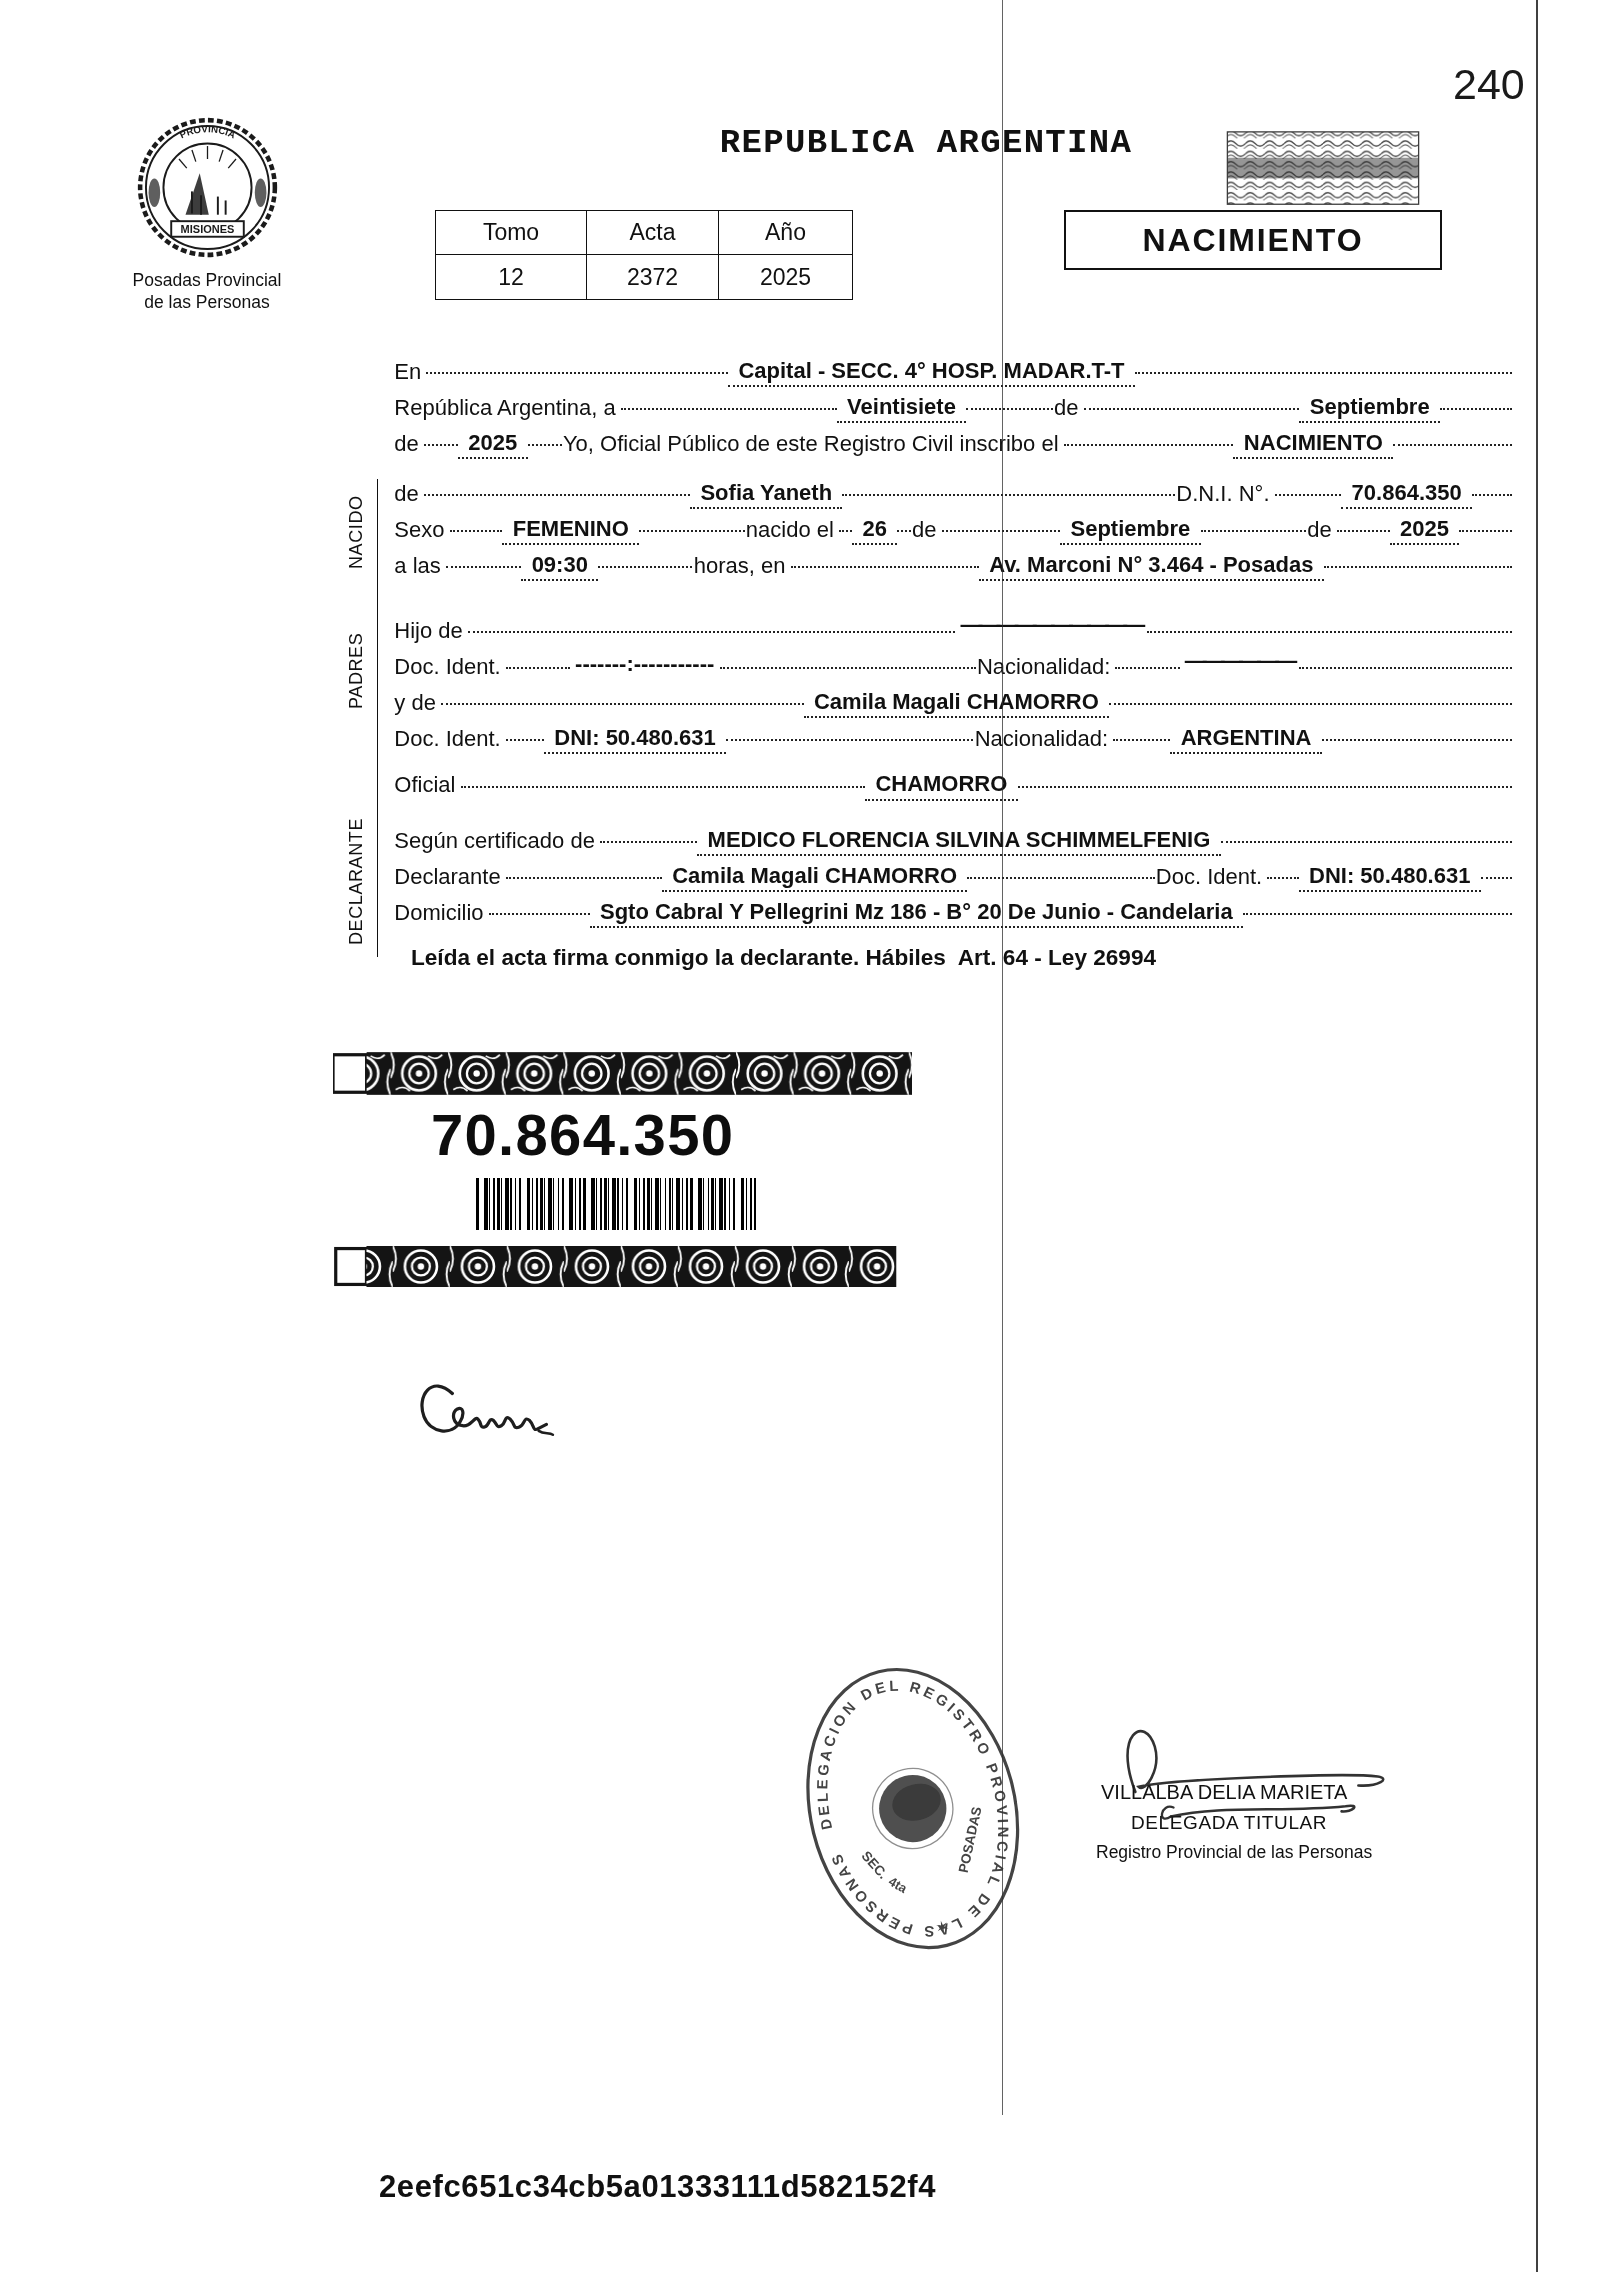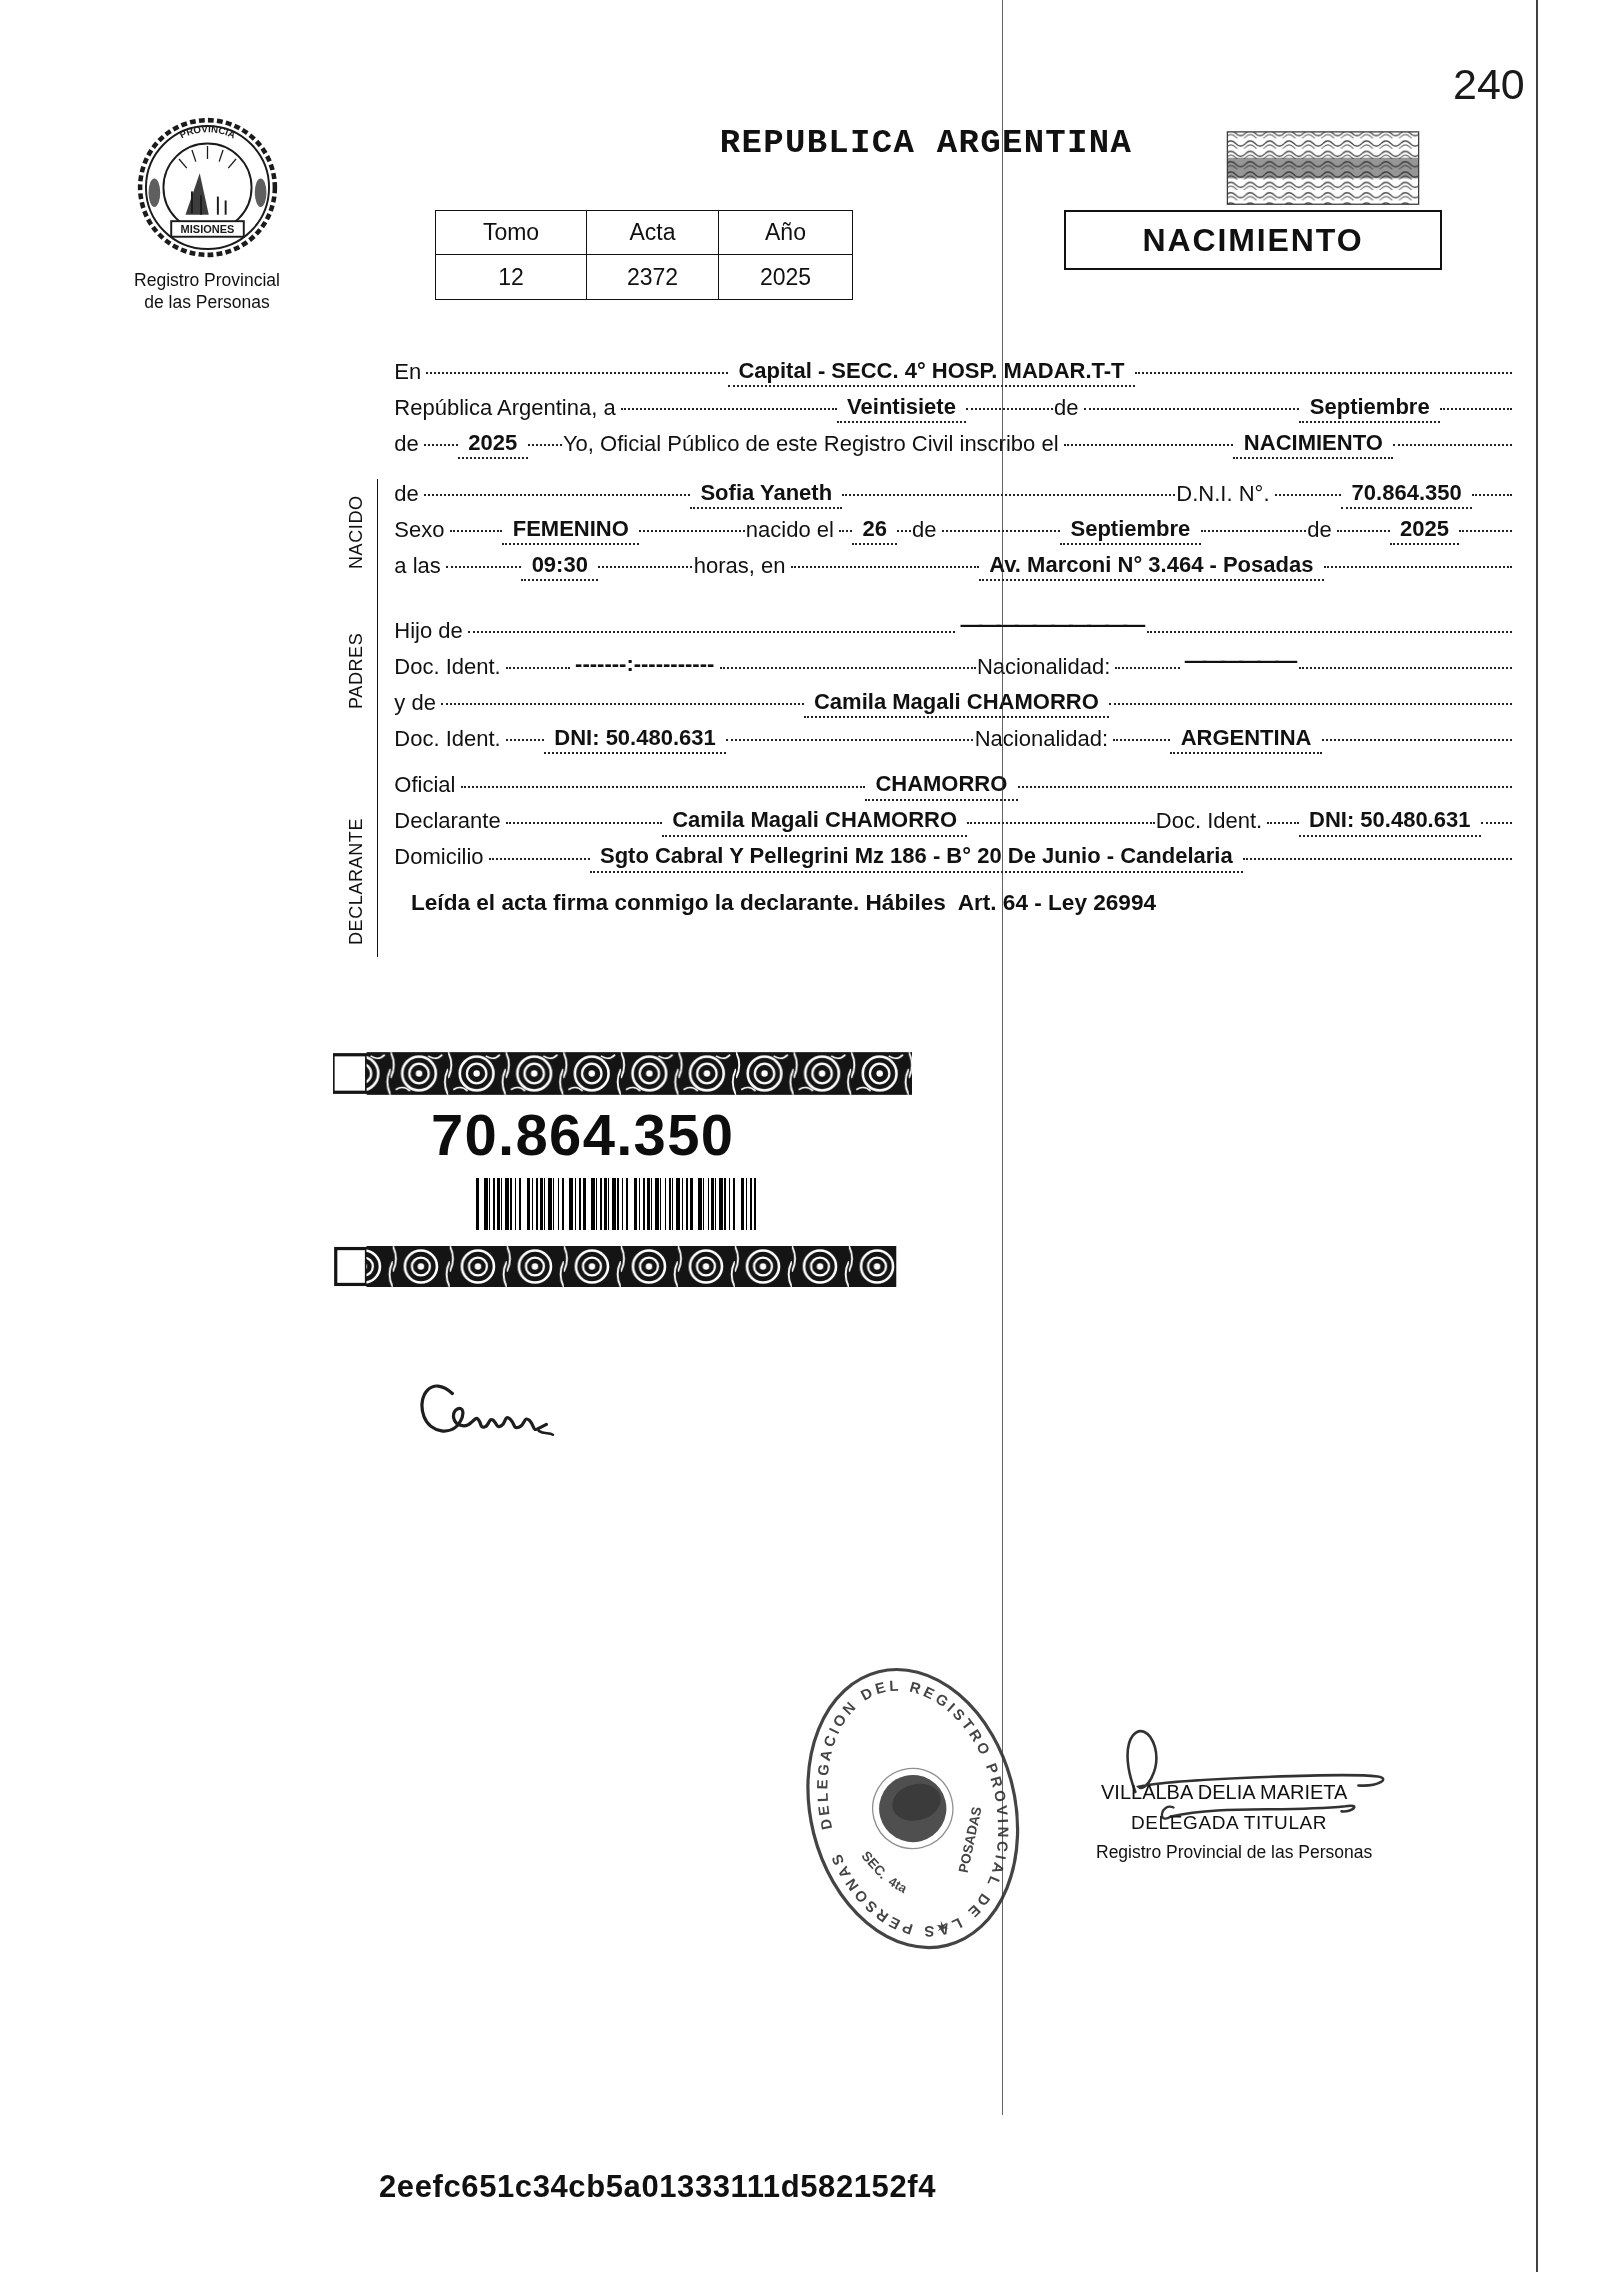--- a/index.html
+++ b/index.html
@@ -72,21 +72,21 @@
       <line x1="28" y1="20" x2="28" y2="42"></line>
   </g>
   <ellipse cx="-82" cy="8" rx="9" ry="22" fill="#1b1b1b" opacity=".7"></ellipse>
   <ellipse cx="82" cy="8" rx="9" ry="22" fill="#1b1b1b" opacity=".7"></ellipse>
   <path id="sealtop" d="M -68 -52 A 86 86 0 0 1 68 -52" fill="none"></path>
   <text font-size="15" font-weight="bold" fill="#1b1b1b"><textPath href="#sealtop" startOffset="50%" text-anchor="middle">PROVINCIA</textPath></text>
   <rect x="-56" y="52" width="112" height="24" fill="#fff" stroke="#1b1b1b" stroke-width="3"></rect>
   <text y="71" text-anchor="middle" font-size="17" font-weight="bold" fill="#1b1b1b">MISIONES</text>
 </svg>
 <div class="abs seal-caption">
-  <div>Registro Provincial</div>
+  <div>Posadas Provincial</div>
   <div>de las Personas</div>
 </div>
 
 <div class="abs title">REPUBLICA ARGENTINA</div>
 
 <svg class="abs" style="left:1226px;top:128px;" width="194" height="84" viewBox="0 0 300 130">
   <defs>
     <pattern id="gw" width="30" height="16" patternUnits="userSpaceOnUse">
       <path d="M0 8 Q 7.5 0 15 8 T 30 8" fill="none" stroke="#3d3d3d" stroke-width="2"></path>
       <path d="M0 14 Q 7.5 6 15 14 T 30 14" fill="none" stroke="#5a5a5a" stroke-width="1.5"></path>
@@ -227,20 +227,26 @@
     <span class="dots g1"></span>
   </div>
 
   <div class="frow mt16">
     <span class="lbl">Oficial</span>
     <span class="dots g18"></span>
     <span class="val">CHAMORRO</span>
     <span class="dots g22"></span>
   </div>
 
+  <div class="frow mt30">
+    <span class="lbl">Según certificado de</span>
+    <span class="dots g03"></span>
+    <span class="val">MEDICO FLORENCIA SILVINA SCHIMMELFENIG</span>
+    <span class="dots g09"></span>
+  </div>
 
   <div class="frow">
     <span class="lbl">Declarante</span>
     <span class="dots g05"></span>
     <span class="val">Camila Magali CHAMORRO</span>
     <span class="dots g06"></span>
     <span class="lbl">Doc. Ident.</span>
     <span class="dots g01"></span>
     <span class="val">DNI: 50.480.631</span>
     <span class="dots g01"></span>

